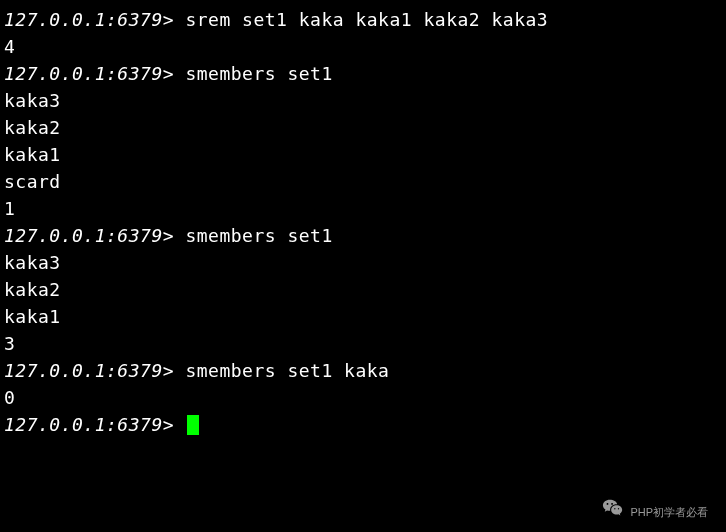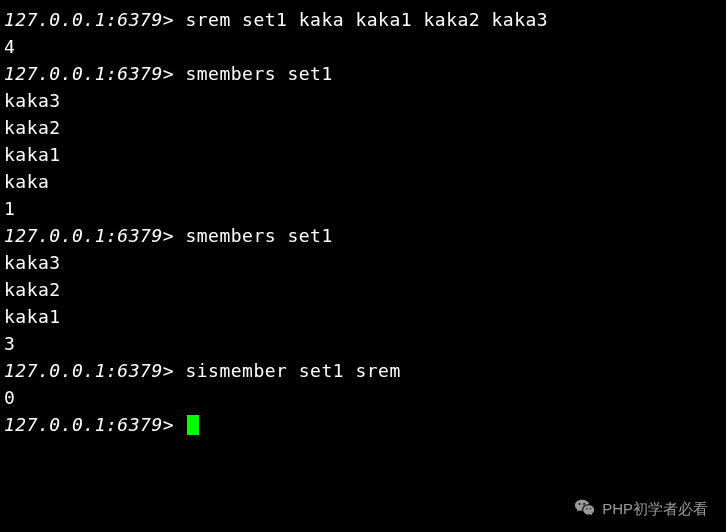--- a/index.html
+++ b/index.html
@@ -38,50 +38,50 @@
       height: 20px;
       background: #00ff00;
       vertical-align: text-bottom;
       margin-left: 2px;
     }
     .watermark {
       position: absolute;
       bottom: 12px;
       right: 18px;
       display: flex;
-      align-items: center;
+      align-items: flex-end;
       gap: 6px;
       color: #999;
-      font-size: 15px;
+      font-size: 11px;
       font-family: -apple-system, "Microsoft YaHei", sans-serif;
     }
     .wechat-icon {
       width: 22px;
       height: 22px;
       fill: #999;
     }
   </style>
 </head>
 <body>
 
 <div class="terminal" id="terminal-container">
     <div class="line"><span class="prompt">127.0.0.1:6379&gt; </span><span>srem set1 kaka kaka1 kaka2 kaka3</span></div>
     <div class="line"><span class="output">4</span></div>
     <div class="line"><span class="prompt">127.0.0.1:6379&gt; </span><span>smembers set1</span></div>
     <div class="line"><span class="output">kaka3</span></div>
     <div class="line"><span class="output">kaka2</span></div>
     <div class="line"><span class="output">kaka1</span></div>
-    <div class="line"><span class="output">kaka</span></div>
+    <div class="line"><span class="output">scard</span></div>
     <div class="line"><span class="output">1</span></div>
     <div class="line"><span class="prompt">127.0.0.1:6379&gt; </span><span>smembers set1</span></div>
     <div class="line"><span class="output">kaka3</span></div>
     <div class="line"><span class="output">kaka2</span></div>
     <div class="line"><span class="output">kaka1</span></div>
     <div class="line"><span class="output">3</span></div>
-    <div class="line"><span class="prompt">127.0.0.1:6379&gt; </span><span>sismember set1 srem</span></div>
+    <div class="line"><span class="prompt">127.0.0.1:6379&gt; </span><span>smembers set1 kaka</span></div>
     <div class="line"><span class="output">0</span></div>
     <div class="line"><span class="prompt">127.0.0.1:6379&gt; </span><span class="cursor"></span></div>
   </div>
 
 <div class="watermark">
   <svg class="wechat-icon" viewBox="0 0 24 24">
     <path d="M8.5 2C4.36 2 1 4.69 1 8c0 1.89 1.08 3.56 2.78 4.66L3 15l2.5-1.25c.89.25 1.85.25 3 .25.17 0 .33 0 .5-.03-.11-.37-.17-.76-.17-1.17 0-3.31 3.13-6 7-6 .24 0 .47.01.7.03C15.91 3.77 12.5 2 8.5 2M6 5.5c.55 0 1 .45 1 1s-.45 1-1 1-1-.45-1-1 .45-1 1-1m5 0c.55 0 1 .45 1 1s-.45 1-1 1-1-.45-1-1 .45-1 1-1M16 8c-3.31 0-6 2.24-6 5s2.69 5 6 5c.67 0 1.31-.08 1.91-.25L20 19l-.62-1.87C20.95 16.12 22 14.62 22 13c0-2.76-2.69-5-6-5m-2 3c.41 0 .75.34.75.75s-.34.75-.75.75-.75-.34-.75-.75.34-.75.75-.75m4 0c.41 0 .75.34.75.75s-.34.75-.75.75-.75-.34-.75-.75.34-.75.75-.75Z"></path>
   </svg>
   <span>PHP初学者必看</span>
 </div>

